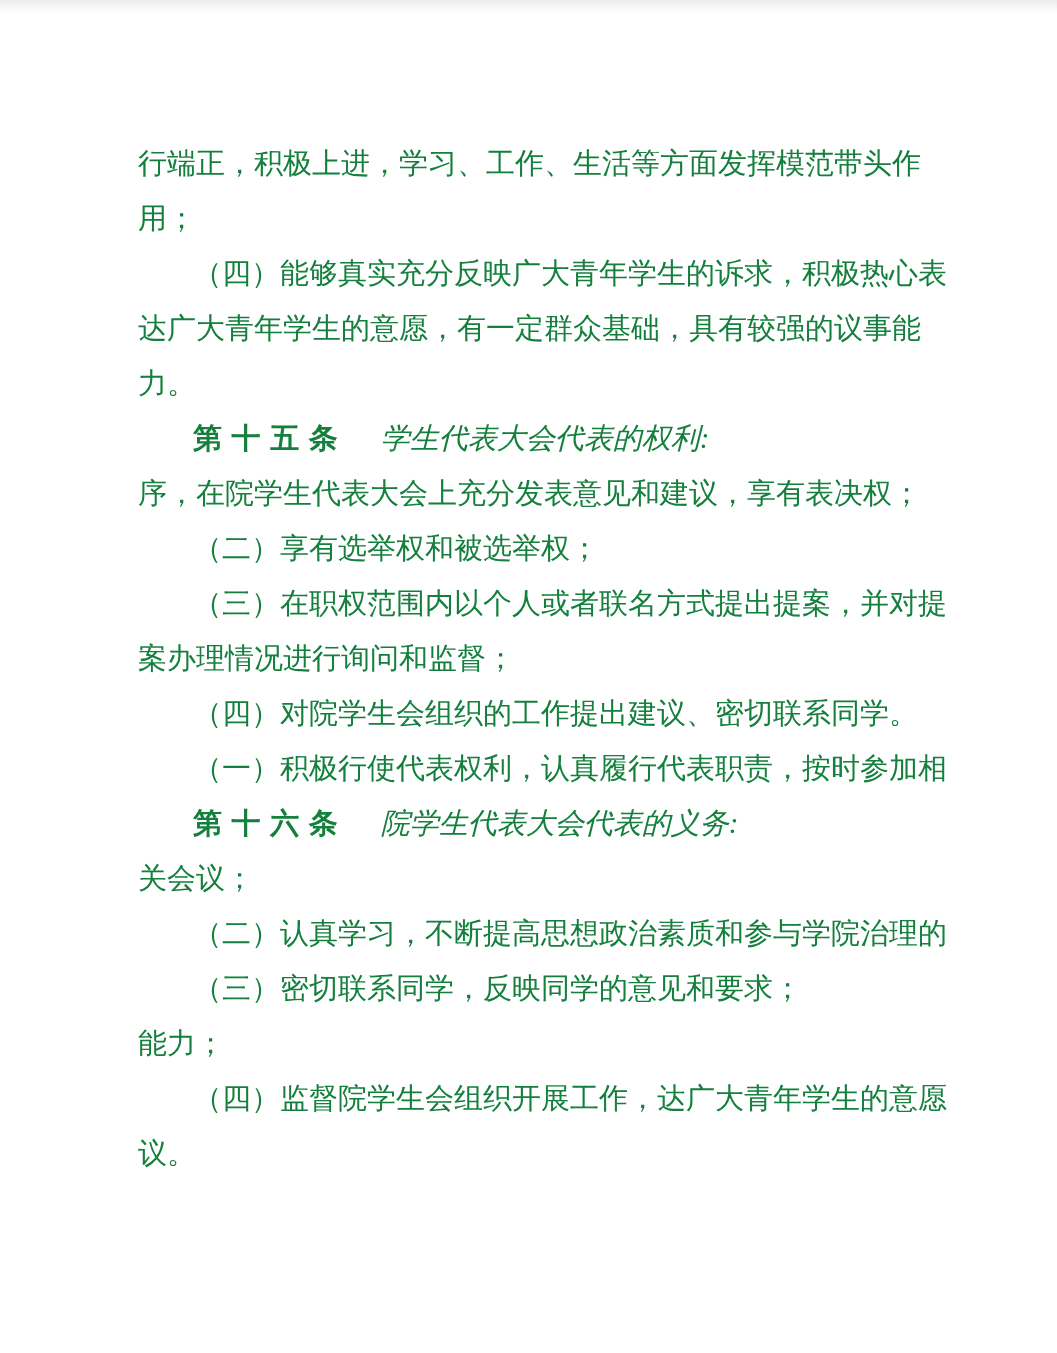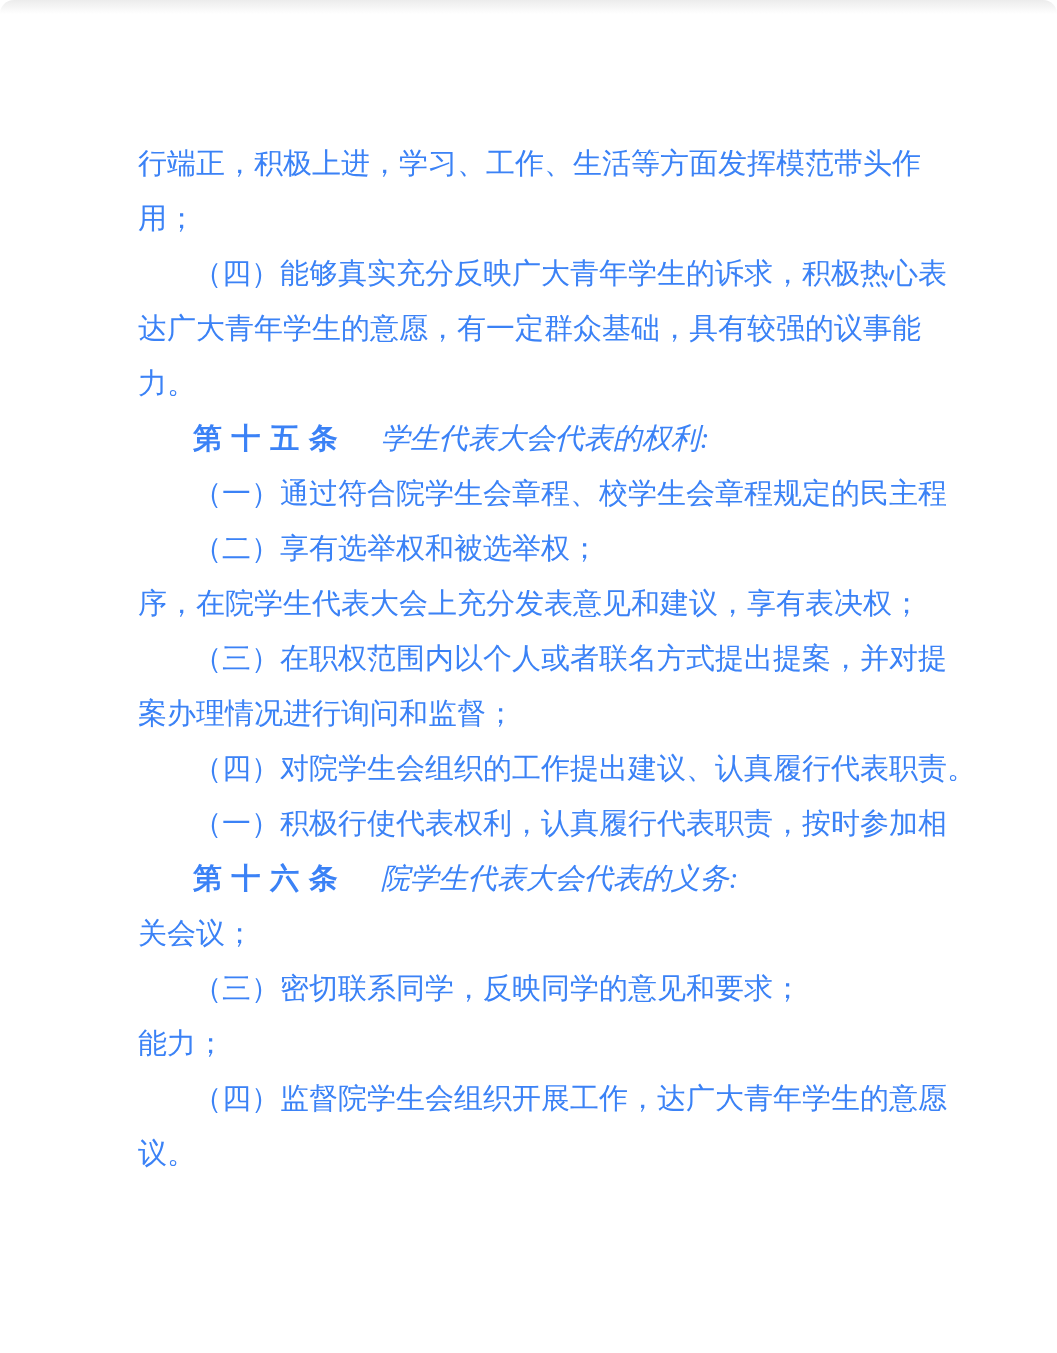--- a/index.html
+++ b/index.html
@@ -5,24 +5,23 @@
   html, body {
     margin: 0;
     padding: 0;
     background: #ffffff;
   }
   .page {
     position: relative;
     width: 1057px;
     height: 1353px;
     background: #ffffff;
-    color: #3b82f6;
+    color: #15803d;
     font-family: "Liberation Serif", "DejaVu Serif", serif;
     overflow: hidden;
-    border-radius: 14px;
   }
   .top-shade {
     position: absolute;
     top: 0; left: 0; right: 0;
     height: 14px;
     background: linear-gradient(#ececec, #ffffff);
     pointer-events: none;
   }
   .text-block {
     position: absolute;
@@ -55,27 +54,27 @@
 
 <div class="page">
   <div class="top-shade"></div>
   <div class="text-block">
       <div class="line"><span class="seg">行端正，积极上进，学习、工作、生活等方面发挥模范带头作</span></div>
       <div class="line"><span class="seg">用；</span></div>
       <div class="line indent"><span class="seg">（四）能够真实充分反映广大青年学生的诉求，积极热心表</span></div>
       <div class="line"><span class="seg">达广大青年学生的意愿，有一定群众基础，具有较强的议事能</span></div>
       <div class="line"><span class="seg">力。</span></div>
       <div class="line indent"><span class="seg bold">第十五条</span><span class="seg">学生代表大会代表的权利:</span></div>
-      <div class="line indent"><span class="seg">（一）通过符合院学生会章程、校学生会章程规定的民主程</span></div>
+      <div class="line"><span class="seg">序，在院学生代表大会上充分发表意见和建议，享有表决权；</span></div>
       <div class="line indent"><span class="seg">（二）享有选举权和被选举权；</span></div>
-      <div class="line"><span class="seg">序，在院学生代表大会上充分发表意见和建议，享有表决权；</span></div>
       <div class="line indent"><span class="seg">（三）在职权范围内以个人或者联名方式提出提案，并对提</span></div>
       <div class="line"><span class="seg">案办理情况进行询问和监督；</span></div>
-      <div class="line indent"><span class="seg">（四）对院学生会组织的工作提出建议、认真履行代表职责。</span></div>
+      <div class="line indent"><span class="seg">（四）对院学生会组织的工作提出建议、密切联系同学。</span></div>
       <div class="line indent"><span class="seg">（一）积极行使代表权利，认真履行代表职责，按时参加相</span></div>
       <div class="line indent"><span class="seg bold">第十六条</span><span class="seg">院学生代表大会代表的义务:</span></div>
       <div class="line"><span class="seg">关会议；</span></div>
+      <div class="line indent"><span class="seg">（二）认真学习，不断提高思想政治素质和参与学院治理的</span></div>
       <div class="line indent"><span class="seg">（三）密切联系同学，反映同学的意见和要求；</span></div>
       <div class="line"><span class="seg">能力；</span></div>
       <div class="line indent"><span class="seg">（四）监督院学生会组织开展工作，达广大青年学生的意愿</span></div>
       <div class="line"><span class="seg">议。</span></div>
     </div>
 </div>
 
 </body></html>

